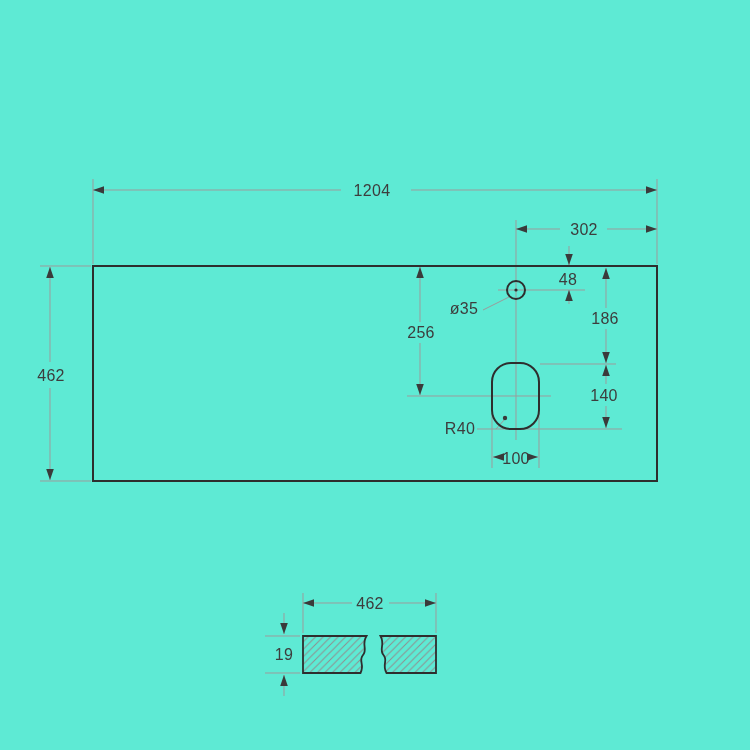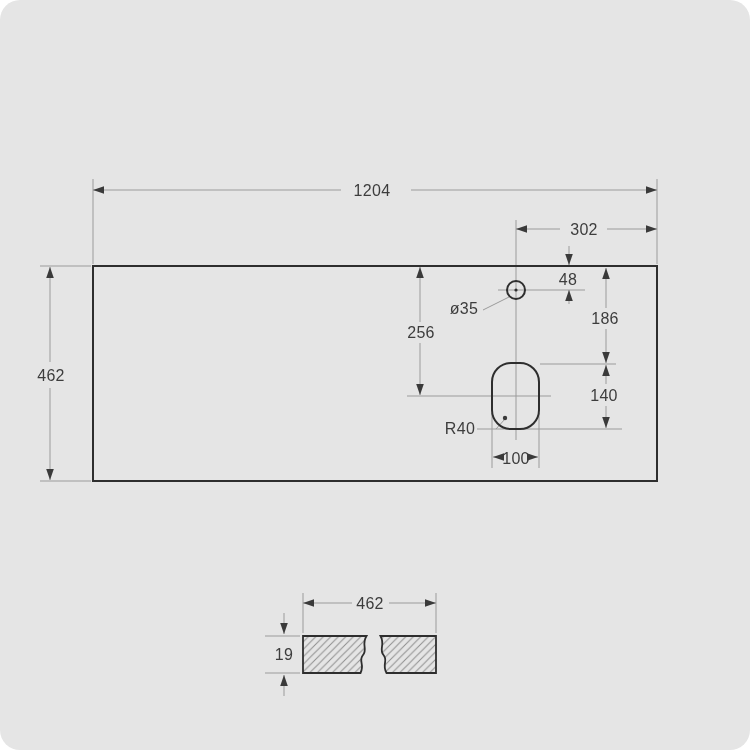--- a/index.html
+++ b/index.html
@@ -1,16 +1,16 @@
 <!DOCTYPE html>
 <html><head>
 <meta charset="utf-8">
 <style>
   html,body{margin:0;padding:0;background:#ffffff;}
-  .stage{position:relative;width:750px;height:750px;background:#e5e5e5;overflow:hidden;border-radius:20px;}
+  .stage{position:relative;width:750px;height:750px;background:#5eead4;overflow:hidden;}
   svg{display:block;}
   text{
     font-family:"Liberation Sans", sans-serif;
     font-size:16px;
     fill:#3d3d3d;
     text-anchor:middle;
     dominant-baseline:central;
     letter-spacing:0.3px;
   }
   .thin{stroke:#9b9b9b;stroke-width:1;fill:none;}

